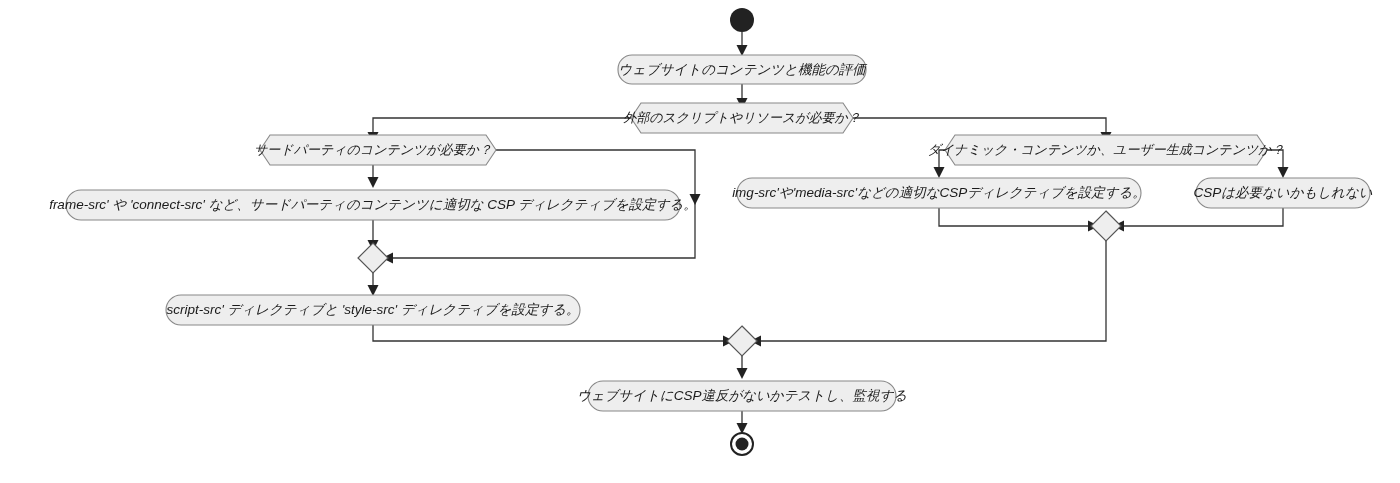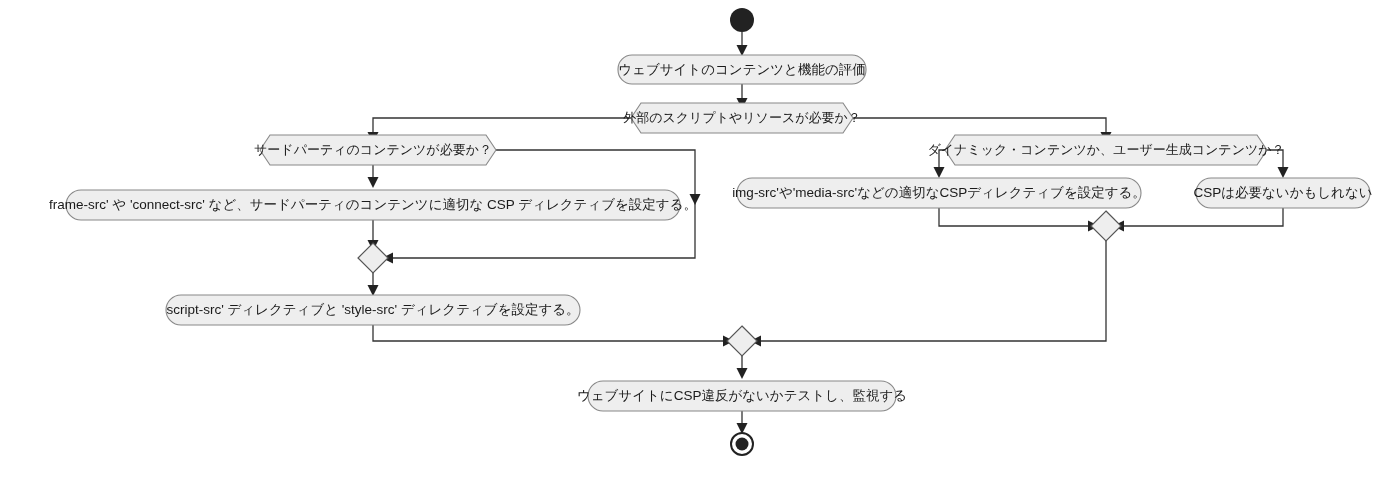--- a/index.html
+++ b/index.html
@@ -12,20 +12,21 @@
     width: 1400px;
     height: 483px;
     overflow: hidden;
     font-family: "Liberation Sans", "DejaVu Sans", sans-serif;
   }
   #diagram-canvas {
     position: relative;
     width: 1400px;
     height: 483px;
     background: #ffffff;
+    font-style: italic;
   }
   svg.diagram-svg {
     position: absolute;
     top: 0;
     left: 0;
     width: 1400px;
     height: 483px;
     display: block;
   }
   .node-shape {

